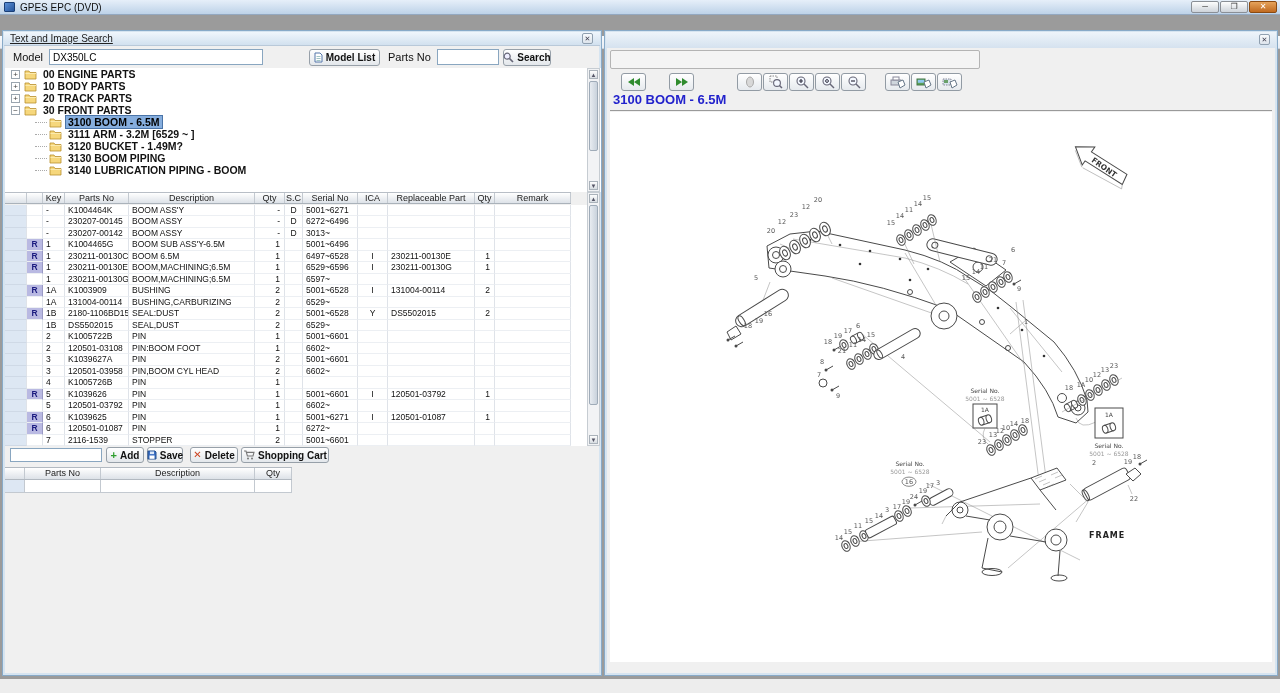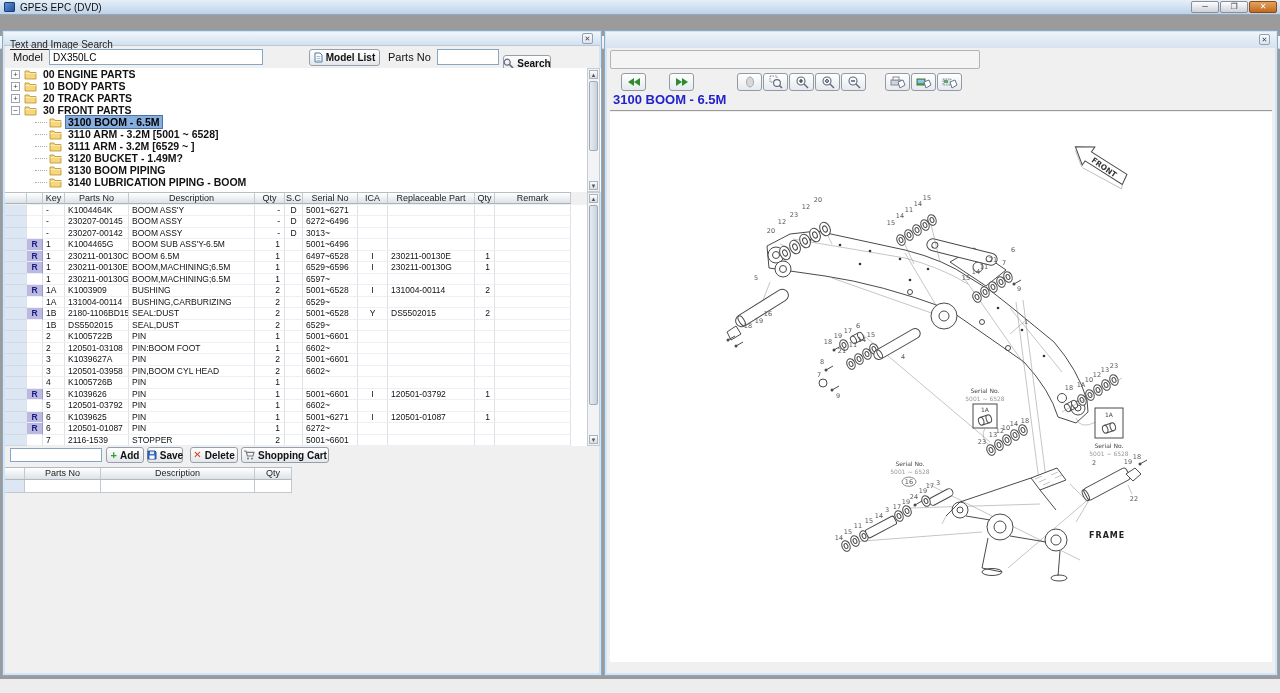--- a/index.html
+++ b/index.html
@@ -23,21 +23,21 @@
   .statusbar { position:absolute; left:0; top:678px; width:1280px; height:15px;
     background:#ededed; border-top:1px solid #9a9a9a; }
 
   
   .panel { position:absolute; background:#f0f0f0; border:1px solid #88aac8;
     box-shadow:inset 0 0 0 2px #d6e4f0; }
   #leftPanel  { left:2px;  top:30px; width:600px; height:646px; }
   #rightPanel { left:604px; top:30px; width:674px; height:646px; }
   .phead { position:absolute; left:1px; top:1px; right:1px; height:14px;
     background:linear-gradient(#f0f6fc,#d2e1ef); border-bottom:1px solid #b9c9d9;
-    font-size:10px; color:#222; padding:7px 0 0 6px;text-decoration:underline; }
+    font-size:10px; color:#222; padding:1px 0 0 6px;text-decoration:underline; }
   .closebox { position:absolute; width:11px; height:11px; border:1px solid #90a0b0;
     background:linear-gradient(#f8fafc,#dde4ec); font-size:7px; line-height:9px; text-align:center;
     color:#445; border-radius:2px; }
 
   
   .srow { position:absolute; left:2px; top:17px; width:596px; height:20px; }
   .lbl { position:absolute; font-size:11px; font-weight:normal; color:#111; top:3px; }
   input.fld { position:absolute; height:16px; border:1px solid #89a6c0; background:#fff;
     font-size:10px; font-family:inherit; padding:0 3px; }
   .btn { position:absolute; height:17px; border:1px solid #97a0a9; border-radius:3px;
@@ -147,21 +147,21 @@
         <span class="bi">
           <svg width="9" height="11" viewBox="0 0 9 11">
               <path d="M1 1 h5 l2 2 v7 h-7 z" fill="#fff" stroke="#5577aa" stroke-width="1"></path>
               <path d="M2.5 4.5h4M2.5 6.5h4M2.5 8.5h4" stroke="#7aa" stroke-width=".7"></path>
             </svg>
         </span>
         <span>Model List</span>
       </div>
       <span class="lbl" style="left:383px;">Parts No</span>
       <input class="fld" style="left: 432px; top: 1px; width: 62px;" value="">
-      <div class="btn" style="left:498px; top:7px; width:48px;">
+      <div class="btn" style="left:498px; top:1px; width:48px;">
         <span class="bi">
           <svg width="11" height="11" viewBox="0 0 11 11">
               <circle cx="4.2" cy="4.2" r="3" fill="#eef" stroke="#667" stroke-width="1.2"></circle>
               <line x1="6.6" y1="6.6" x2="10" y2="10" stroke="#667" stroke-width="1.6"></line>
             </svg>
         </span>
         <span>Search</span>
       </div>
     </div>
 
@@ -198,28 +198,20 @@
             </svg></span>
           <span class="tlabel">30 FRONT PARTS</span>
         </div>
         <div class="trow tchild">
           <span class="tbranch"></span>
           <span class="tfold"><svg width="13" height="11" viewBox="0 0 13 11">
               <path d="M1 2h4l1 1.5h6v6.5h-11z" fill="#f6d77c" stroke="#b98f2f" stroke-width="0.8"></path>
               <path d="M1.5 4.5h10.5" stroke="#fbeaac" stroke-width="1"></path>
             </svg></span>
           <span class="tlabel sel">3100 BOOM - 6.5M</span>
-        </div>
-        <div class="trow tchild">
-          <span class="tbranch"></span>
-          <span class="tfold"><svg width="13" height="11" viewBox="0 0 13 11">
-              <path d="M1 2h4l1 1.5h6v6.5h-11z" fill="#f6d77c" stroke="#b98f2f" stroke-width="0.8"></path>
-              <path d="M1.5 4.5h10.5" stroke="#fbeaac" stroke-width="1"></path>
-            </svg></span>
-          <span class="tlabel">3110 ARM - 3.2M  [5001 ~ 6528]</span>
         </div>
         <div class="trow tchild">
           <span class="tbranch"></span>
           <span class="tfold"><svg width="13" height="11" viewBox="0 0 13 11">
               <path d="M1 2h4l1 1.5h6v6.5h-11z" fill="#f6d77c" stroke="#b98f2f" stroke-width="0.8"></path>
               <path d="M1.5 4.5h10.5" stroke="#fbeaac" stroke-width="1"></path>
             </svg></span>
           <span class="tlabel">3111 ARM - 3.2M  [6529 ~ ]</span>
         </div>
         <div class="trow tchild">

